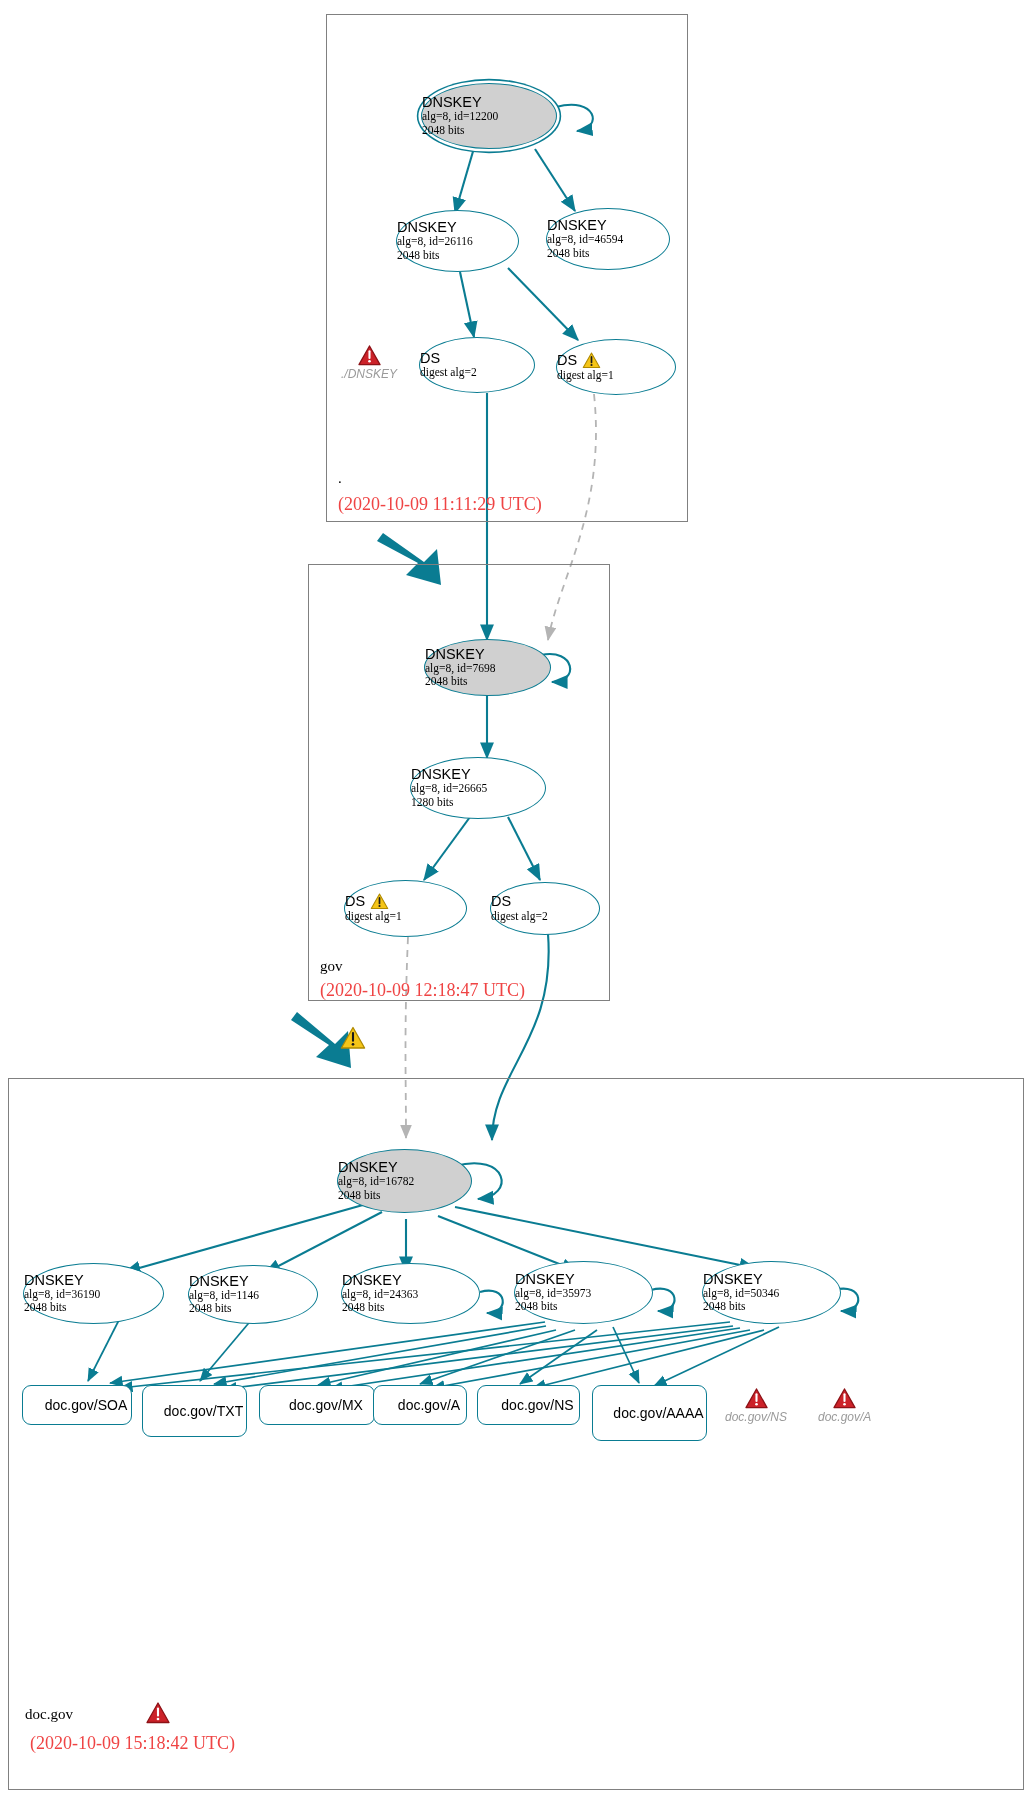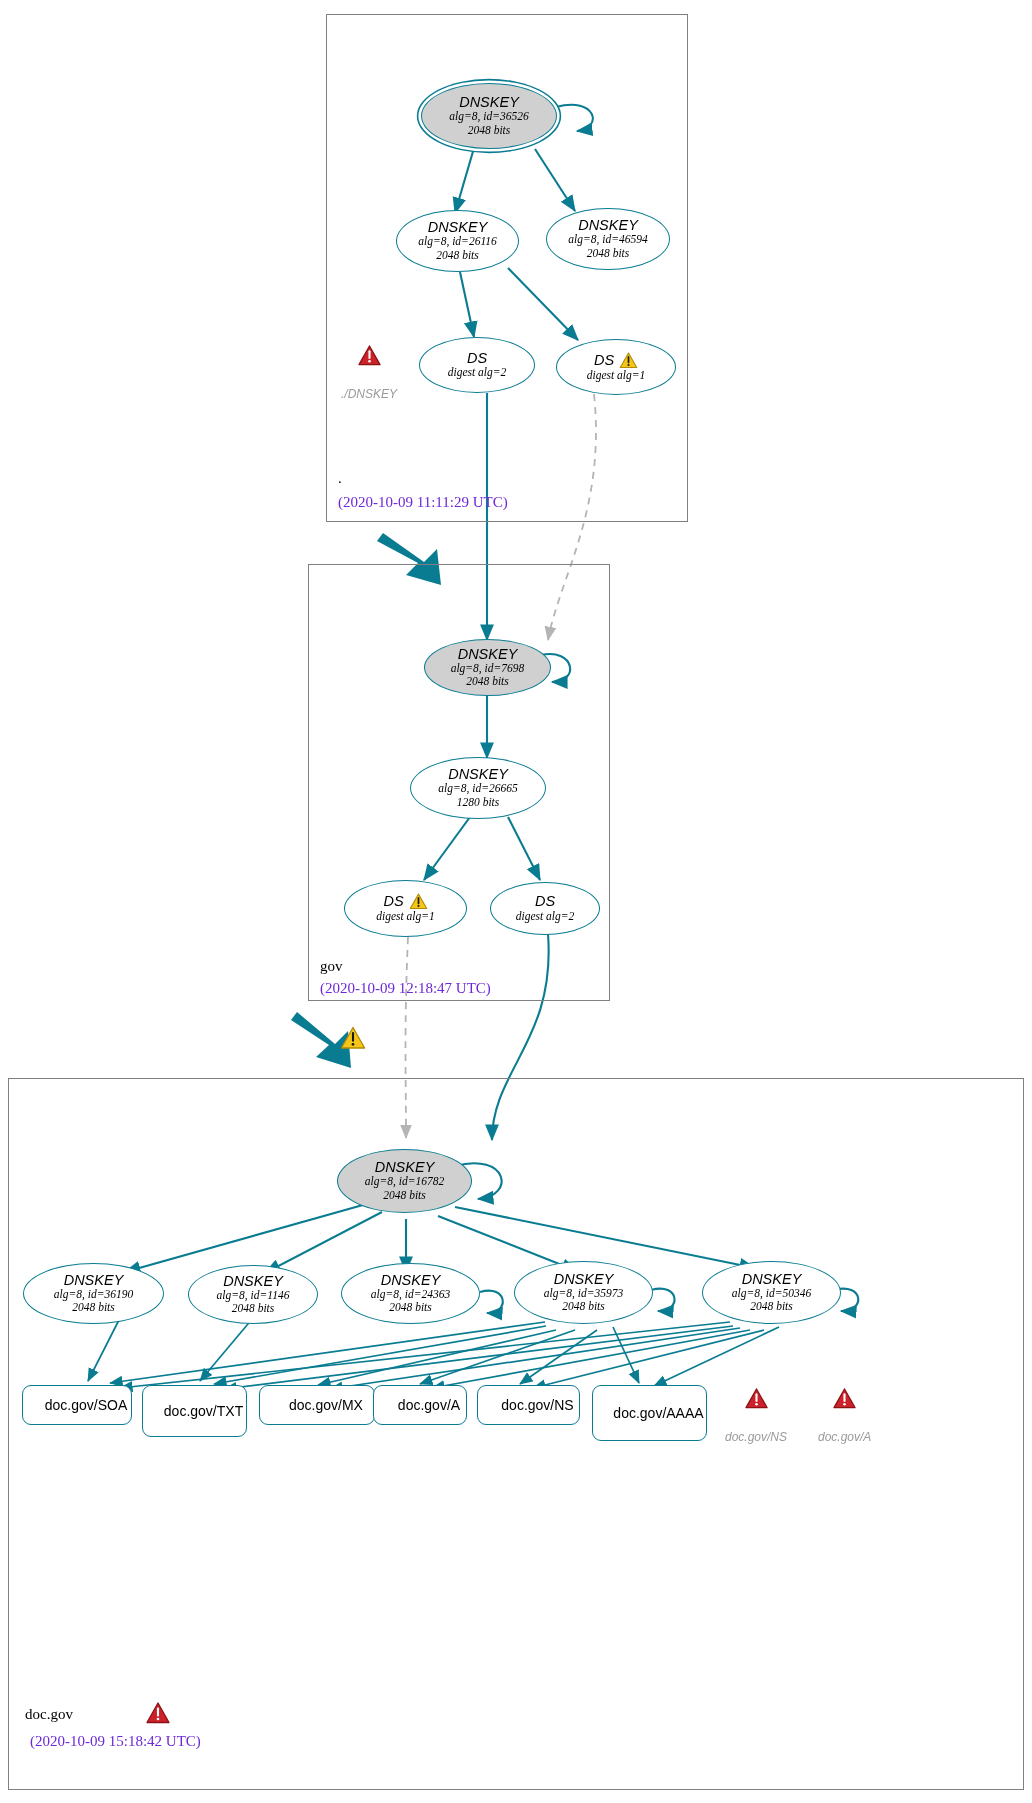--- a/index.html
+++ b/index.html
@@ -2,36 +2,36 @@
 <html><head>
 <meta charset="utf-8">
 <style>
   html,body{margin:0;padding:0;background:#ffffff;}
   body{font-family:"Liberation Sans",sans-serif;}
   #stage{position:relative;width:1032px;height:1803px;overflow:hidden;background:#fff;}
   #edges{position:absolute;left:0;top:0;width:1032px;height:1803px;}
 
   .zone-box{position:absolute;border:1px solid #808080;background:transparent;box-sizing:border-box;}
   .zone-label{position:absolute;font-family:"Liberation Serif",serif;font-size:15px;color:#000;white-space:nowrap;}
-  .zone-time{position:absolute;font-family:"Liberation Serif",serif;font-size:15px;color:#6d28d9;white-space:nowrap;}
-
-  .node{position:absolute;display:flex;flex-direction:column;align-items:center;justify-content:center;
-        border:1.6px solid #0a7c92;border-radius:50%;background:#ffffff;box-sizing:border-box;text-align:center;font-style:italic;}
+  .zone-time{position:absolute;font-family:"Liberation Serif",serif;font-size:18px;color:#ef4444;white-space:nowrap;}
+
+  .node{position:absolute;display:flex;flex-direction:column;align-items:flex-start;justify-content:center;
+        border:1.6px solid #0a7c92;border-radius:50%;background:#ffffff;box-sizing:border-box;text-align:center;}
   .node.secure{background:#d0d0d0;}
   .node.ksk{box-shadow:0 0 0 2.6px #ffffff, 0 0 0 4.2px #0a7c92;}
   .n-title{font-family:"Liberation Sans",sans-serif;font-size:14.5px;color:#000;line-height:1.05;}
   .n-sub{font-family:"Liberation Serif",serif;font-size:11.5px;color:#000;line-height:1.15;}
   .n-row{display:flex;align-items:center;gap:5px;justify-content:center;}
 
   .rrset{position:absolute;display:flex;align-items:center;justify-content:center;
          border:1.6px solid #0a7c92;border-radius:9px;background:#fff;box-sizing:border-box;
          font-family:"Liberation Sans",sans-serif;font-size:14px;color:#000;white-space:nowrap;padding-left:18px;}
 
   .errlabel{position:absolute;display:flex;flex-direction:column;align-items:center;gap:1px;}
-  .errtext{font-family:"Liberation Sans",sans-serif;font-style:italic;font-size:12px;color:#9a9a9a;white-space:nowrap;margin-top:20px;}
+  .errtext{font-family:"Liberation Sans",sans-serif;font-style:italic;font-size:12px;color:#9a9a9a;white-space:nowrap;}
 
   .ico{display:inline-block;position:relative;}
   .ico svg{display:block;}
 </style>
 </head>
 <body>
 
 <div id="stage">
 
   <svg id="edges" viewBox="0 0 1032 1803">
@@ -133,21 +133,21 @@
   <span class="ico" style="position:absolute;left:340px;top:1026px;">
     <svg width="26" height="24" viewBox="0 0 26 24">
         <path d="M13 1.5 L24.6 22 L1.4 22 Z" fill="#f5c518" stroke="#b08a00" stroke-width="1.3" stroke-linejoin="round"></path>
         <path d="M13 7 L13 14.8" stroke="#1a1a1a" stroke-width="2.1" stroke-linecap="round"></path>
         <circle cx="13" cy="18.3" r="1.35" fill="#1a1a1a"></circle>
       </svg>
   </span>
 
   <div class="node secure ksk" style="left:421px;top:83px;width:136px;height:66px;">
     <div class="n-title">DNSKEY</div>
-    <div class="n-sub">alg=8, id=36526</div>
+    <div class="n-sub">alg=8, id=12200</div>
     <div class="n-sub">2048 bits</div>
   </div>
 
   <div class="node" style="left:396px;top:210px;width:123px;height:62px;">
     <div class="n-title">DNSKEY</div>
     <div class="n-sub">alg=8, id=26116</div>
     <div class="n-sub">2048 bits</div>
   </div>
 
   <div class="node" style="left:546px;top:208px;width:124px;height:62px;">

